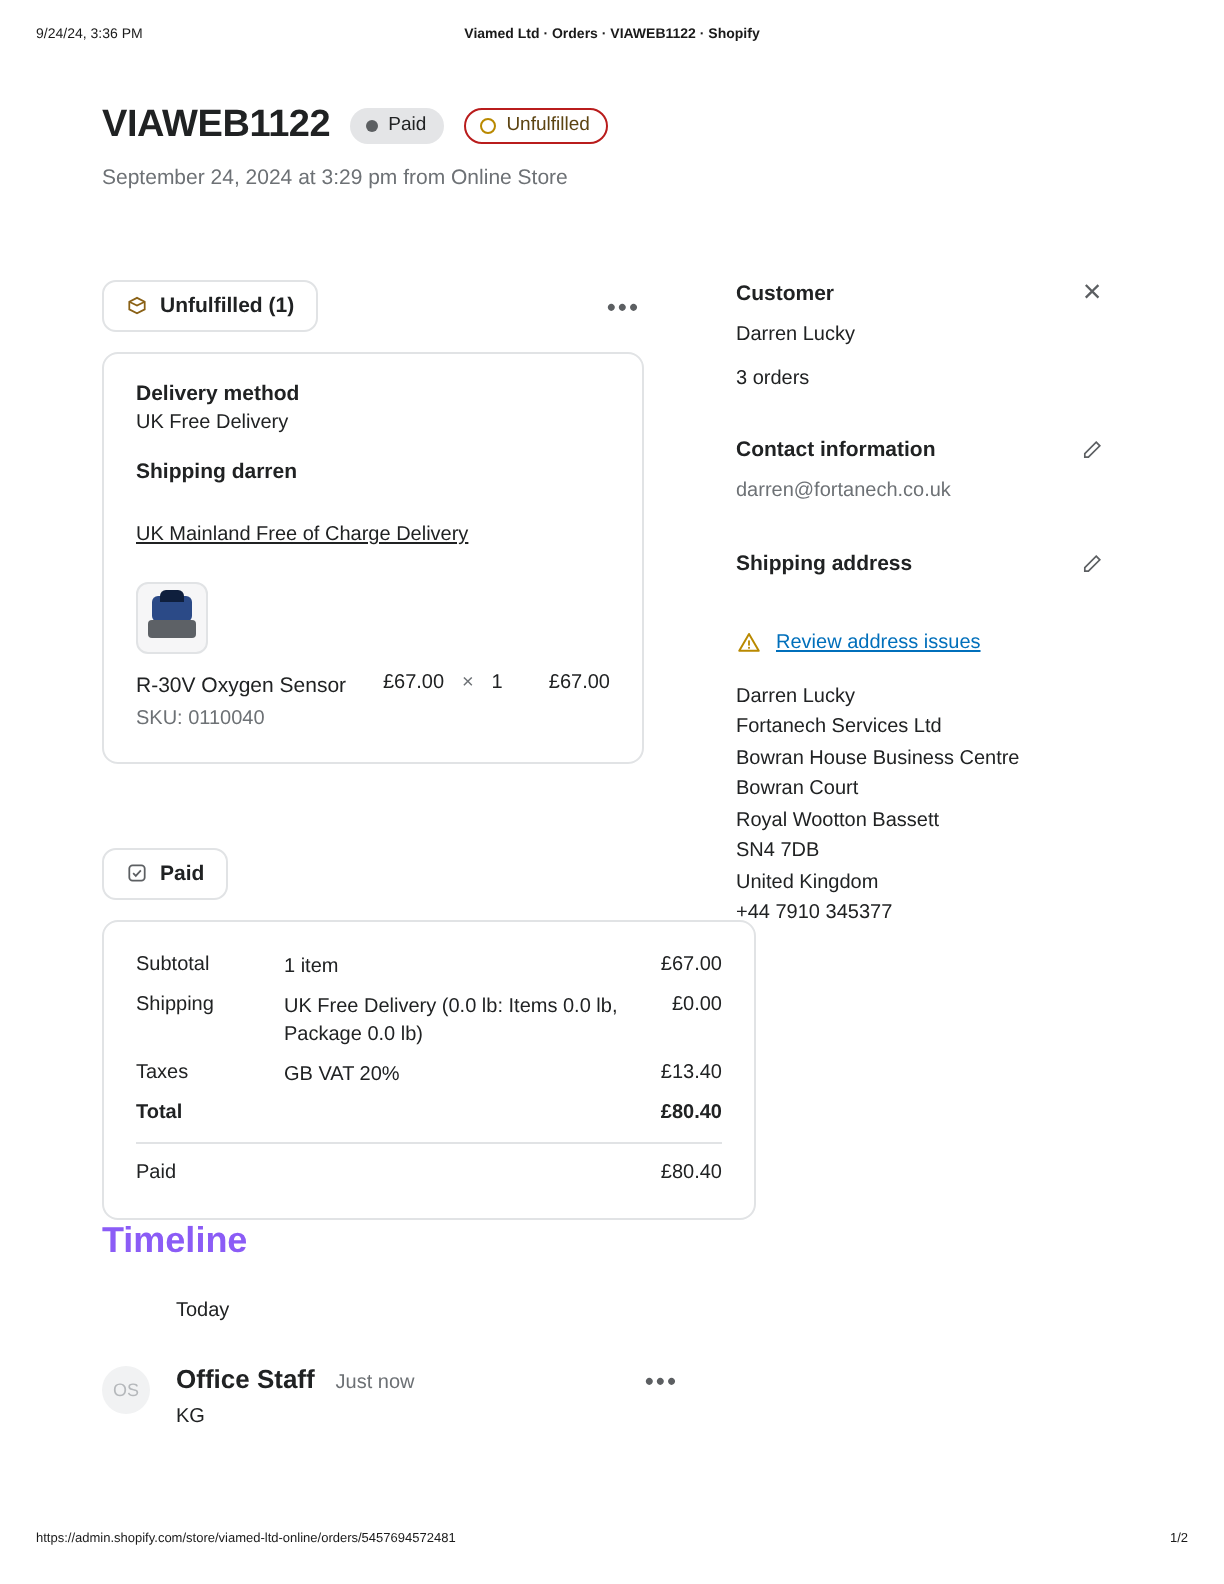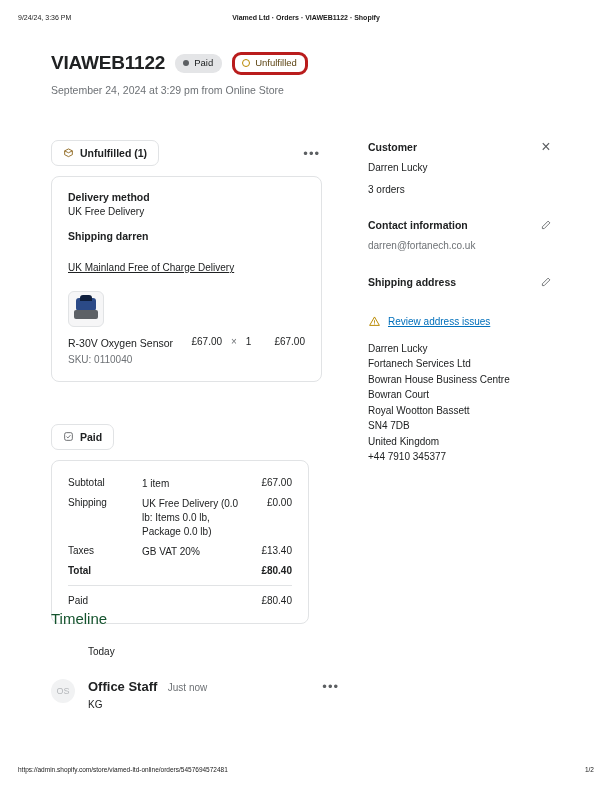--- a/index.html
+++ b/index.html
@@ -95,21 +95,21 @@
     border-radius: 9px;
     border: 1px solid transparent;
     white-space: nowrap;
   }
   .badge-paid {
     background: #e4e5e7;
     color: #202223;
   }
   .badge-unfulfilled {
     background: #fff;
-    border: 3px solid #b91c1c;
+    border: 1px solid #b91c1c;
     color: #5c4412;
   }
   .dot {
     width: 6px;
     height: 6px;
     border-radius: 50%;
     background: #5c5f62;
     display: inline-block;
   }
   .dot-warn {
@@ -273,21 +273,21 @@
     color: #6d7175;
     margin-top: 4px;
   }
 
   
   .paid-wrap {
     margin-top: 42px;
   }
   .pay-card {
     margin-top: 10px;
-    width: 258px;
+    width: 327px;
     padding: 13px 16px 14px 16px;
   }
   .pay-row {
     display: flex;
     align-items: flex-start;
     font-size: 10px;
     color: #202223;
     padding: 3px 0;
   }
   .pay-row .pl {
@@ -318,23 +318,23 @@
   }
 
   
   .timeline {
     position: absolute;
     left: 51px;
     top: 570px;
     width: 280px;
   }
   .tl-title {
-    font-size: 15px;
-    font-weight: normal;
-    color: #14532d;
+    font-size: 18px;
+    font-weight: bold;
+    color: #8b5cf6;
   }
   .tl-today {
     margin-top: 19px;
     margin-left: 37px;
     font-size: 10px;
     color: #202223;
   }
   .tl-entry {
     margin-top: 20px;
     position: relative;

